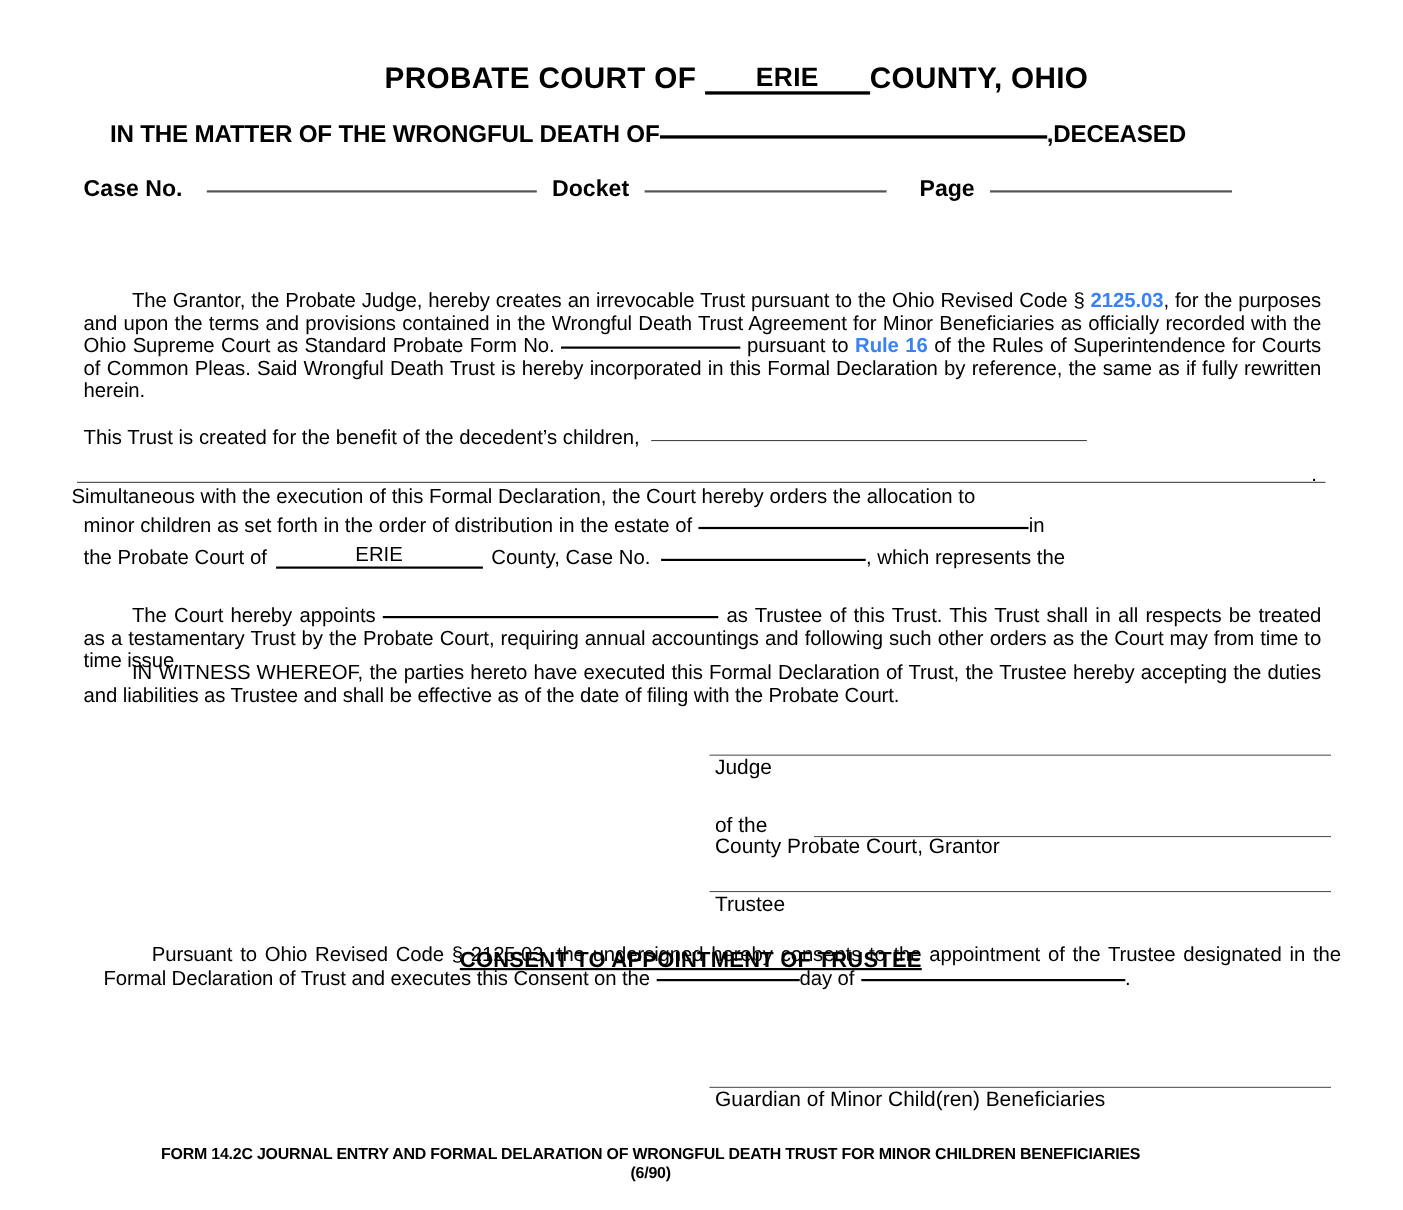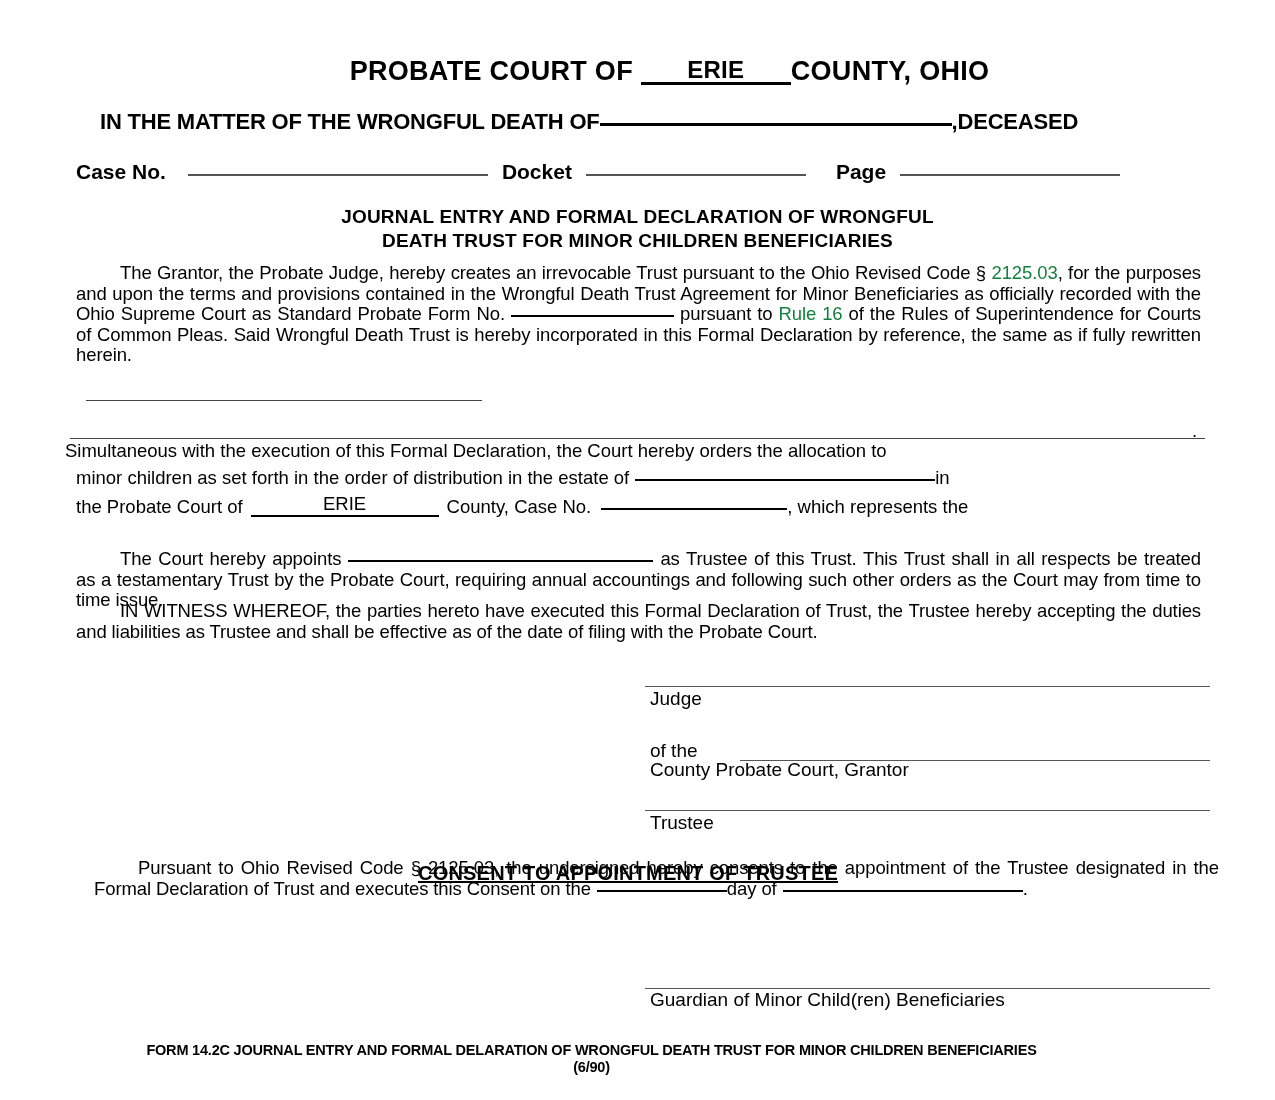--- a/index.html
+++ b/index.html
@@ -112,22 +112,22 @@
     position: absolute;
     font-size: 18.5px;
     line-height: 20.5px;
     text-align: justify;
     text-justify: inter-word;
     letter-spacing: -0.1px;
   }
   .para .indent { display: inline-block; width: 44px; }
 
   .blue {
-    color: #15803d;
-    font-weight: normal;
+    color: #3b82f6;
+    font-weight: bold;
   }
 
   .p1 { left: 76px; top: 263px; width: 1125px; }
   .blank-formno {
     display: inline-block;
     width: 163px;
     border-bottom: 2px solid #000;
     vertical-align: 3px;
   }
 
@@ -284,28 +284,24 @@
 <body>
 
 <div class="page">
 
   <div class="doc-title"><span>PROBATE COURT OF </span><span class="fill-erie-top">ERIE</span><span>COUNTY, OHIO</span></div>
 
   <div class="hdr-matter"><span>IN THE MATTER OF THE WRONGFUL DEATH OF</span><span class="blank-deceased"></span><span>,DECEASED</span></div>
 
   <div class="hdr-case"><span>Case No.</span><span class="blank-case"></span><span>Docket</span><span class="blank-docket"></span><span>Page</span><span class="blank-page"></span></div>
 
-  <div class="sec-heading">
-    <div>JOURNAL ENTRY AND FORMAL DECLARATION OF WRONGFUL</div>
-    <div>DEATH TRUST FOR MINOR CHILDREN BENEFICIARIES</div>
-  </div>
 
   <div class="para p1"><span class="indent"></span><span>The Grantor, the Probate Judge, hereby creates an irrevocable Trust pursuant to the Ohio Revised Code § </span><span class="blue">2125.03</span><span>, for the purposes and upon the terms and provisions contained in the Wrongful Death Trust Agreement for Minor Beneficiaries as officially recorded with the Ohio Supreme Court as Standard Probate Form No. </span><span class="blank-formno"></span><span> pursuant to </span><span class="blue">Rule 16</span><span> of the Rules of Superintendence for Courts of Common Pleas. Said Wrongful Death Trust is hereby incorporated in this Formal Declaration by reference, the same as if fully rewritten herein.</span></div>
 
-  <div class="p2"><span class="indent"></span><span class="blank-children"></span></div>
+  <div class="p2"><span class="indent"></span><span>This Trust is created for the benefit of the decedent’s children,</span><span class="blank-children"></span></div>
 
   <div class="rule-full-dot">.</div>
   <div class="rule-full"></div>
 
   <div class="lineblk l-sim">Simultaneous with the execution of this Formal Declaration, the Court hereby orders the allocation to</div>
 
   <div class="lineblk l-minor"><span>minor children as set forth in the order of distribution in the estate of</span><span class="blank-estate"></span><span>in</span></div>
 
   <div class="lineblk l-probate"><span>the Probate Court of</span><span class="blank-erie2">ERIE</span><span>County, Case No.</span><span class="blank-caseno2"></span><span>, which represents the</span></div>
 

